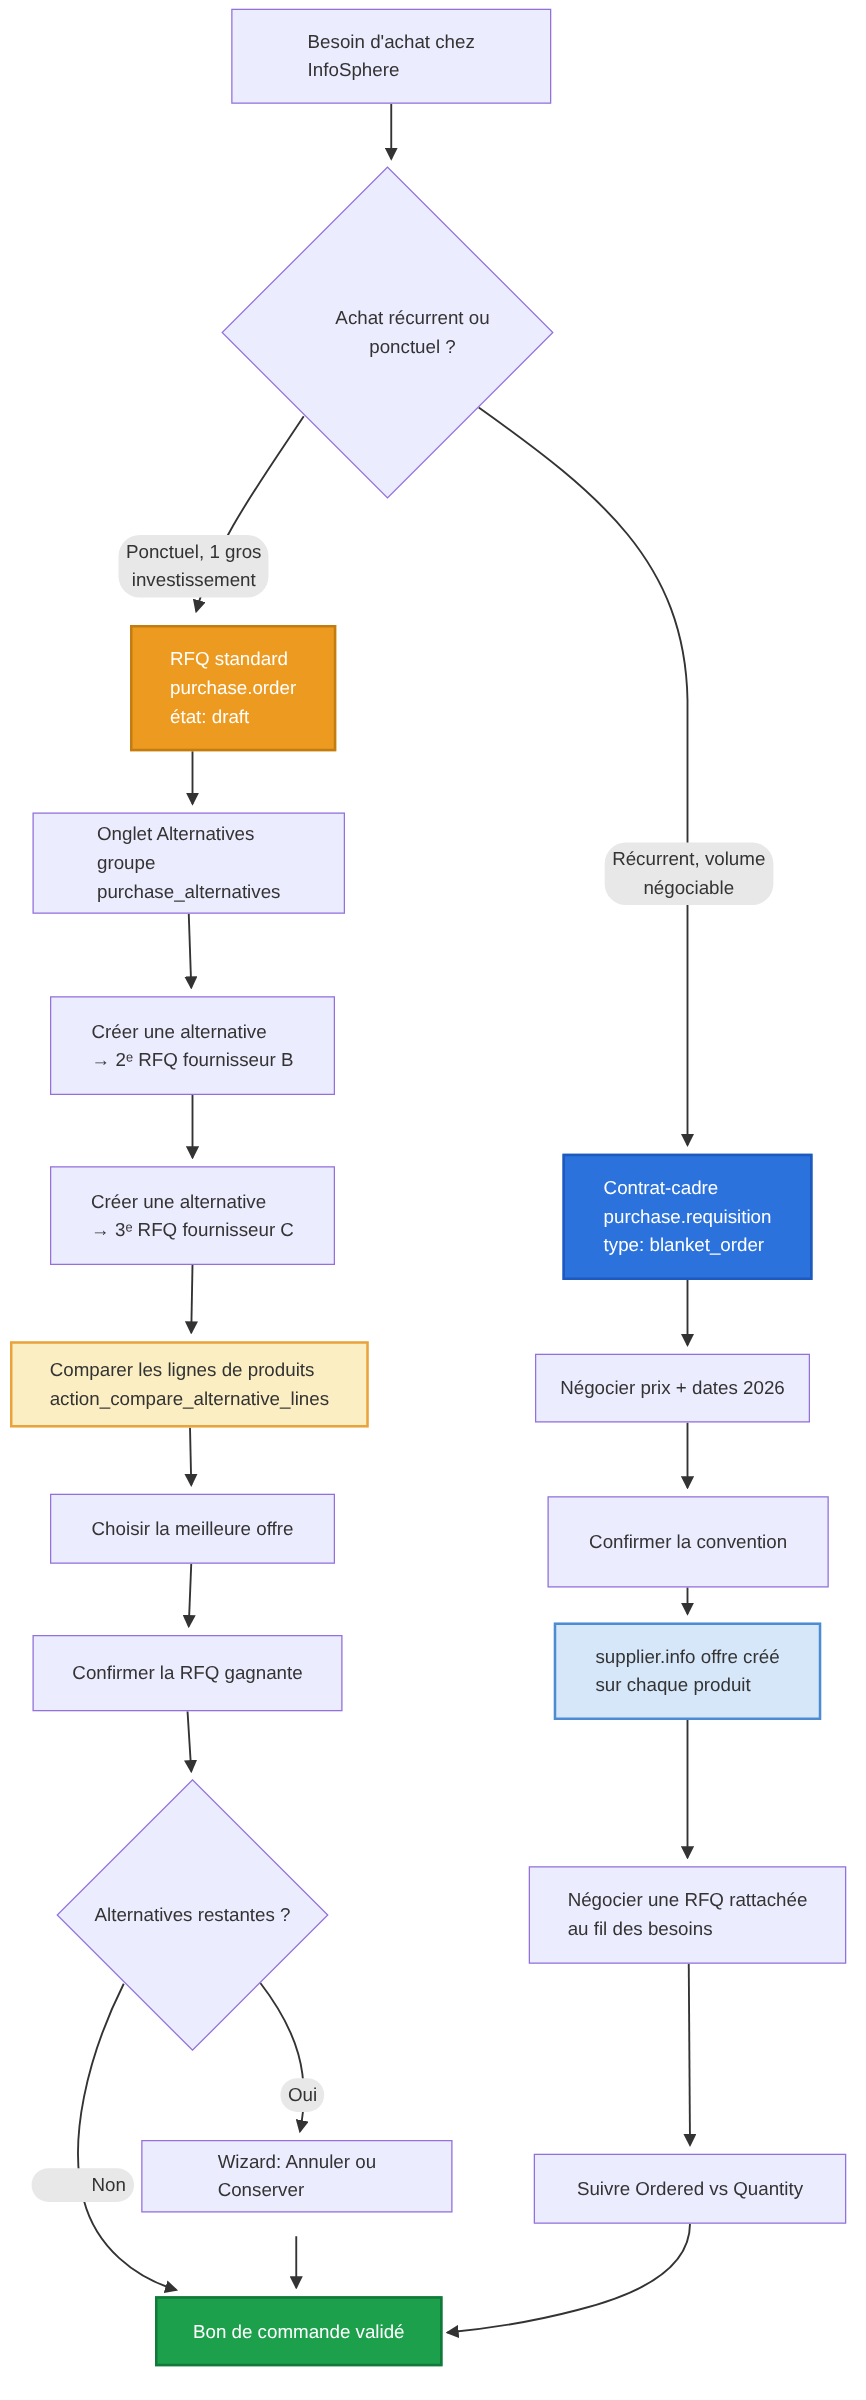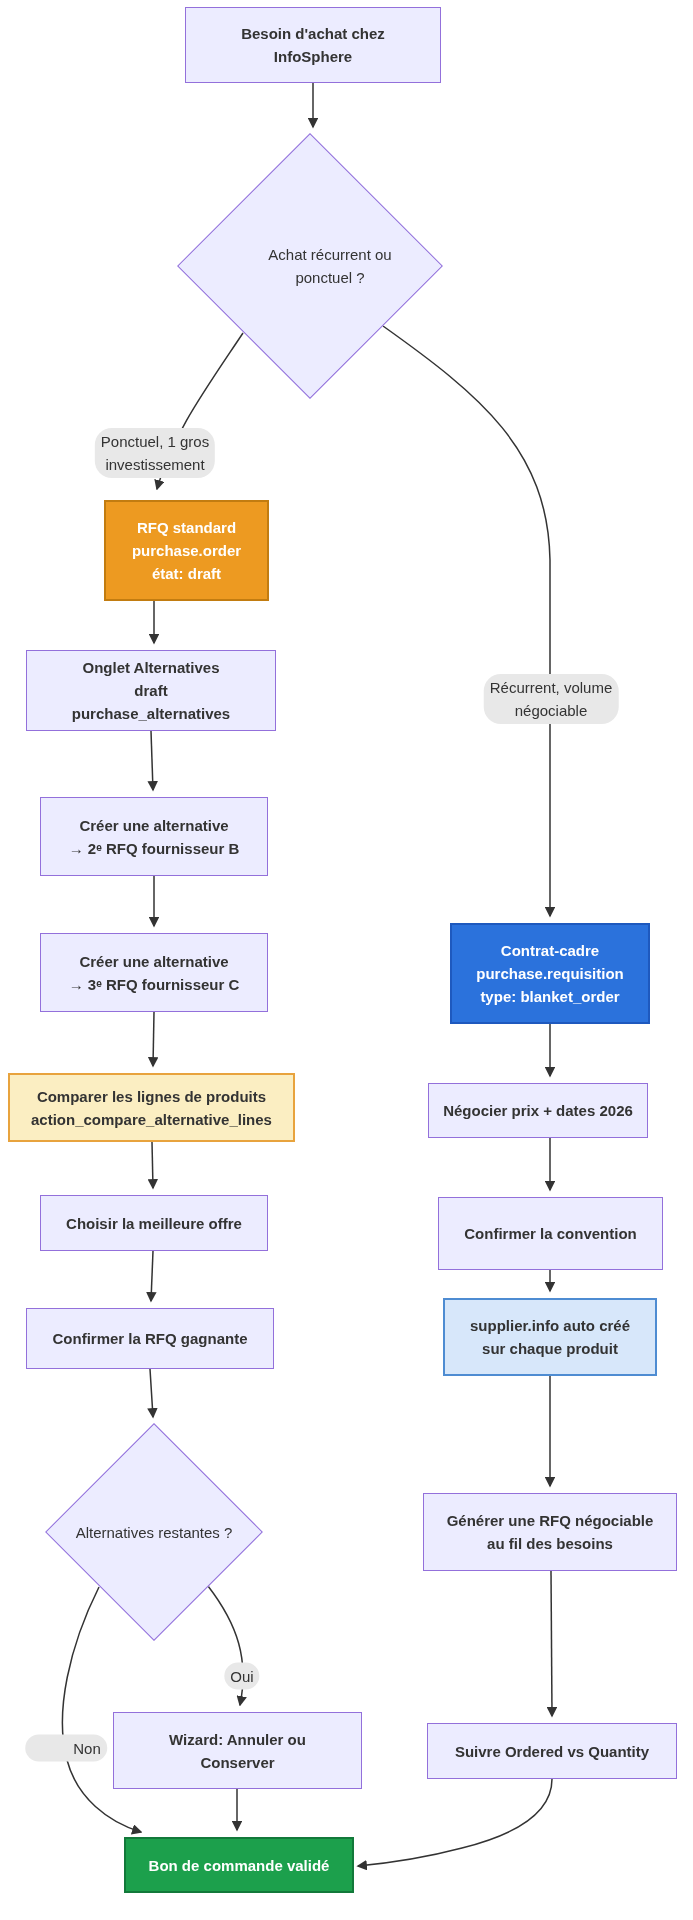--- a/index.html
+++ b/index.html
@@ -14,21 +14,21 @@
   }
   html,body{margin:0;padding:0;}
   body{background:var(--canvas-bg);font-family:"Liberation Sans","DejaVu Sans",sans-serif;}
   #canvas{position:relative;width:693px;height:1920px;background:var(--canvas-bg);overflow:hidden;}
   #edges{position:absolute;left:0;top:0;width:693px;height:1920px;}
   .edge{fill:none;stroke:var(--edge-color);stroke-width:1.5px;}
   .arrowhead{fill:var(--edge-color);}
   .node{
     position:absolute;box-sizing:border-box;display:flex;align-items:center;justify-content:center;
     background:var(--node-fill);border:1.5px solid var(--node-border);
-    color:var(--text-color);font-size:15px;line-height:23px;text-align:center;white-space:pre-line;font-weight:bold;
+    color:var(--text-color);font-size:15px;line-height:23px;text-align:left;white-space:pre-line;
   }
   .node--orange{background:var(--orange-fill);border:2px solid var(--orange-border);color:#ffffff;}
   .node--yellow{background:var(--yellow-fill);border:2px solid var(--yellow-border);}
   .node--blue{background:var(--blue-fill);border:2px solid var(--blue-border);color:#ffffff;}
   .node--lightblue{background:var(--lightblue-fill);border:2px solid var(--lightblue-border);}
   .node--green{background:var(--green-fill);border:2px solid var(--green-border);color:#ffffff;}
   .diamond-shape{
     position:absolute;box-sizing:border-box;background:var(--node-fill);
     border:1.5px solid var(--node-border);transform:rotate(45deg);
   }
@@ -91,21 +91,21 @@
   <div class="edge-label" style="left:66px;top:1748px;padding-left:48px;">Non</div>
 
   <div class="node node--orange" style="left:72px;top:500px;width:165px;height:101px;margin-left:32px;">
     <span>RFQ standard
 purchase.order
 état: draft</span>
   </div>
 
   <div class="node" style="left:26px;top:650px;width:250px;height:81px;">
     <span>Onglet Alternatives
-draft
+groupe
 purchase_alternatives</span>
   </div>
 
   <div class="node" style="left:40px;top:797px;width:228px;height:79px;">
     <span>Créer une alternative
 →  2ᵉ RFQ fournisseur B</span>
   </div>
 
   <div class="node" style="left:40px;top:933px;width:228px;height:79px;">
     <span>Créer une alternative
@@ -121,21 +121,21 @@
     <span>Choisir la meilleure offre</span>
   </div>
 
   <div class="node" style="left:26px;top:1308px;width:248px;height:61px;">
     <span>Confirmer la RFQ gagnante</span>
   </div>
 
   <div class="diamond-shape" style="left:77px;top:1455px;width:154px;height:154px;"></div>
   <div class="diamond-label" style="left:154px;top:1532px;">Alternatives restantes ?</div>
 
-  <div class="node" style="left:113px;top:1712px;width:249px;height:77px;">
+  <div class="node" style="left:113px;top:1712px;width:249px;height:58px;">
     <span>Wizard: Annuler ou
 Conserver</span>
   </div>
 
   <div class="node node--green" style="left:124px;top:1837px;width:230px;height:56px;">
     <span>Bon de commande validé</span>
   </div>
 
   <div class="node node--blue" style="left:450px;top:923px;width:200px;height:101px;">
     <span>Contrat-cadre
@@ -145,26 +145,26 @@
 
   <div class="node" style="left:428px;top:1083px;width:220px;height:55px;">
     <span>Négocier prix + dates 2026</span>
   </div>
 
   <div class="node" style="left:438px;top:1197px;width:225px;height:73px;">
     <span>Confirmer la convention</span>
   </div>
 
   <div class="node node--lightblue" style="left:443px;top:1298px;width:214px;height:78px;">
-    <span>supplier.info auto créé
+    <span>supplier.info offre créé
 sur chaque produit</span>
   </div>
 
   <div class="node" style="left:423px;top:1493px;width:254px;height:78px;">
-    <span>Générer une RFQ négociable
+    <span>Négocier une RFQ rattachée
 au fil des besoins</span>
   </div>
 
   <div class="node" style="left:427px;top:1723px;width:250px;height:56px;">
     <span>Suivre Ordered vs Quantity</span>
   </div>
 
 </div>
 
 </body></html>

